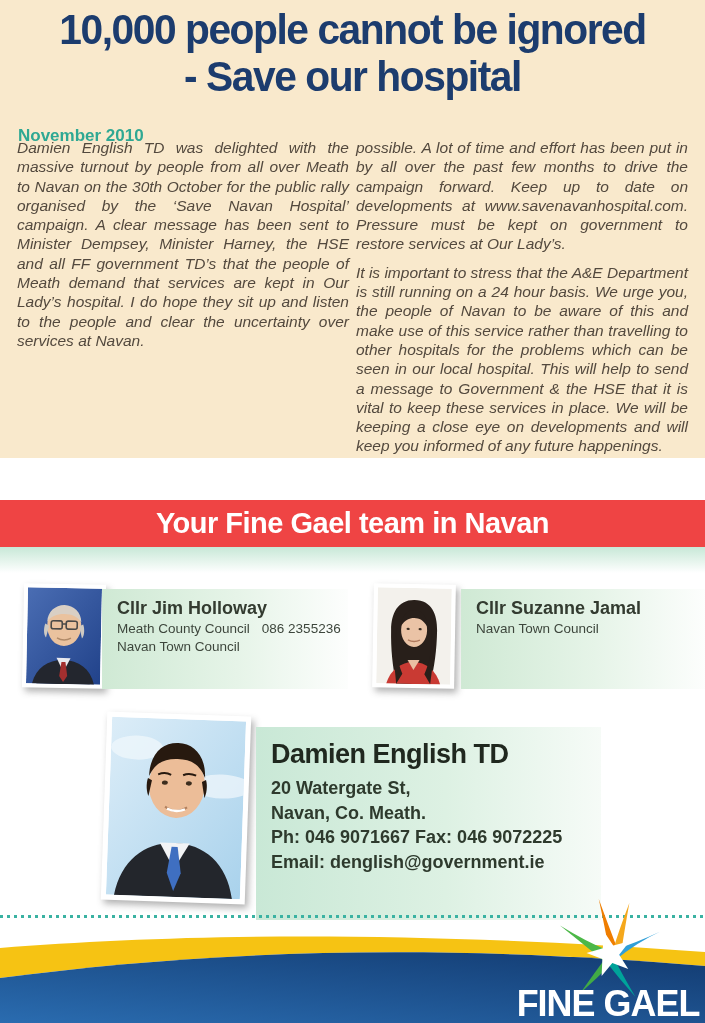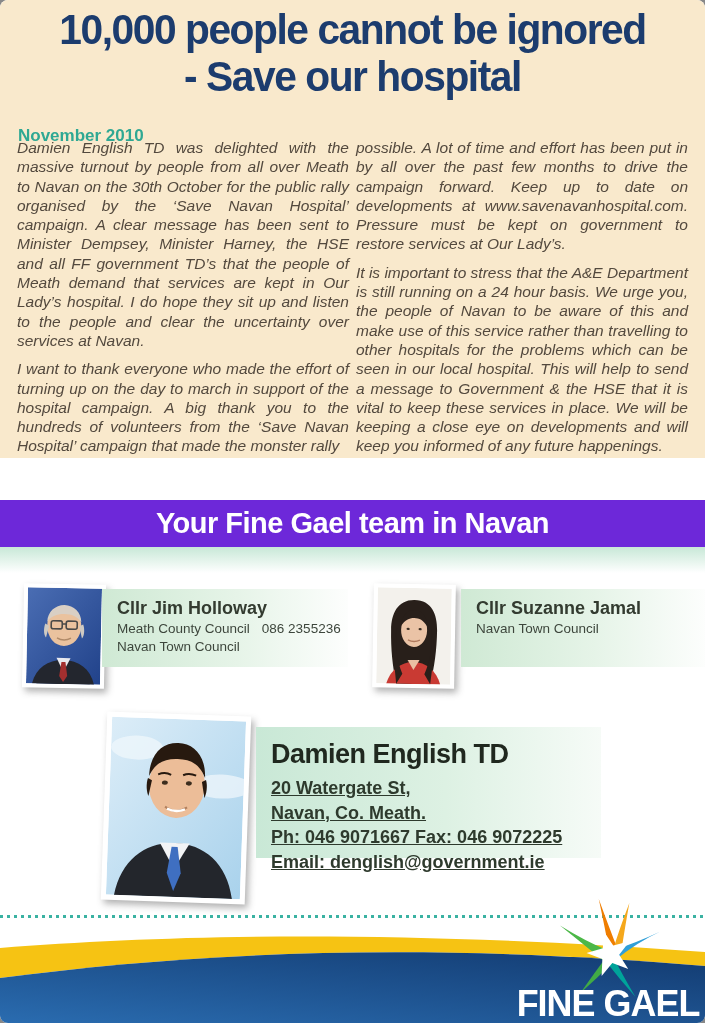--- a/index.html
+++ b/index.html
@@ -1,66 +1,65 @@
 <!DOCTYPE html>
 <html><head>
 <meta charset="utf-8">
 <style>
   html,body{margin:0;padding:0;background:#888;}
   .page{
     position:relative;width:705px;height:1023px;margin:0 auto;
     background:#ffffff;overflow:hidden;
     font-family:"Liberation Sans", sans-serif;
-    border-radius:8px;
   }
   .cream-bg{position:absolute;top:0;left:0;width:705px;height:458px;background:#f9e9cc;}
   .headline{
     position:absolute;top:6px;left:0;width:705px;text-align:center;
     color:#1c3c6e;font-weight:bold;font-size:42px;line-height:47px;
     letter-spacing:-1.5px;transform:scaleX(.97);transform-origin:50% 0;
   }
   .issue-date{position:absolute;top:110px;left:18px;color:#2fa893;font-weight:bold;font-size:17px;margin-top:16px;}
   .col{position:absolute;top:138px;width:332px;}
   .col.one{left:17px;} .col.two{left:356px;}
   .col p{
     margin:0 0 9px 0;font-size:15.5px;line-height:19.3px;
     text-align:justify;color:#53493e;font-style:italic;
   }
   .banner{
-    position:absolute;top:500px;left:0;width:705px;height:47px;background:#6d28d9;
+    position:absolute;top:500px;left:0;width:705px;height:47px;background:#ef4444;
     color:#ffffff;font-weight:bold;font-size:29px;line-height:47px;text-align:center;
     letter-spacing:-0.5px;
   }
   .banner-fade{
     position:absolute;top:547px;left:0;width:705px;height:26px;
     background:linear-gradient(to bottom, rgba(190,228,208,.85), rgba(255,255,255,0));
   }
   .photo{
     position:absolute;background:#ffffff;box-shadow:3px 4px 7px rgba(60,60,60,.4);
   }
   .photo svg{display:block;}
   .photo.jim{left:23px;top:584px;padding:4px;transform:rotate(1.2deg);}
   .photo.suzanne{left:373px;top:584px;padding:4px;transform:rotate(1deg);}
   .photo.damien{left:104px;top:714px;padding:5px;transform:rotate(2deg);}
   .member-box{
-    position:absolute;top:589px;width:246px;height:78px;
+    position:absolute;top:589px;width:246px;height:100px;
     background:linear-gradient(90deg,#cfe9d4 0%, #e6f4e8 55%, #fdfefd 100%);
     padding:9px 0 0 15px;box-sizing:border-box;
   }
   .member-box.b1{left:102px;} .member-box.b2{left:452px;margin-left:9px;}
   .member-name{font-size:18px;font-weight:bold;color:#333b30;line-height:20px;margin-bottom:2px;}
   .member-line{font-size:13.5px;font-weight:normal;color:#3d463c;line-height:18px;}
   .gap-sp{display:inline-block;width:12px;}
   .td-box{
-    position:absolute;left:256px;top:727px;width:345px;height:131px;
+    position:absolute;left:256px;top:727px;width:345px;height:193px;
     background:linear-gradient(90deg,#c9e8d6 0%, #ddf1e3 55%, #f6fbf7 100%);
     padding:12px 0 0 15px;box-sizing:border-box;
   }
   .td-name{font-size:27px;font-weight:bold;color:#20281f;line-height:30px;margin-bottom:7px;letter-spacing:-0.5px;}
-  .td-line{font-size:18px;font-weight:bold;color:#2e3a2d;line-height:24.5px;text-decoration:underline;}
+  .td-line{font-size:18px;font-weight:bold;color:#2e3a2d;line-height:24.5px;}
   .dotted-line{
     position:absolute;top:915px;left:0;width:705px;height:3px;
     background:repeating-linear-gradient(90deg,#3ab2a2 0 3px, transparent 3px 7px);
   }
   .wave{position:absolute;left:0;top:928px;width:705px;height:95px;}
   .star-logo{position:absolute;left:560px;top:897px;width:102px;height:102px;}
   .brand{
     position:absolute;right:6px;top:983px;
     color:#ffffff;font-weight:bold;font-size:37px;letter-spacing:-1px;
     transform:scaleX(.97);transform-origin:100% 0;
@@ -75,21 +74,20 @@
 
   <div class="headline">
     <div>10,000 people cannot be ignored</div>
     <div>- Save our hospital</div>
   </div>
 
   <div class="issue-date">November 2010</div>
 
   <div class="col one">
     <p>Damien English TD was delighted with the massive turnout by people from all over Meath to Navan on the 30th October for the public rally organised by the ‘Save Navan Hospital’ campaign.  A clear message has been sent to Minister Dempsey, Minister Harney, the HSE and all FF government TD’s that the people of Meath demand that services are kept in Our Lady’s hospital.  I do hope they sit up and listen to the people and clear the uncertainty over services at Navan.</p>
-    <p>I want to thank everyone who made the effort of turning up on the day to march in support of the hospital campaign.  A big thank you to the hundreds of volunteers from the ‘Save Navan Hospital’ campaign that made the monster rally</p>
   </div>
   <div class="col two">
     <p>possible.  A lot of time and effort has been put in by all over the past few months to drive the campaign forward.  Keep up to date on developments at www.savenavanhospital.com. Pressure must be kept on government to restore services at Our Lady’s.</p>
     <p>It is important to stress that the A&amp;E Department is still running on a 24 hour basis.  We urge you, the people of Navan to be aware of this and make use of this service rather than travelling to other hospitals for the problems which can be seen in our local hospital. This will help to send a message to Government &amp; the HSE that it is vital to keep these services in place. We will be keeping a close eye on developments and will keep you informed of any future happenings.</p>
   </div>
 
   <div class="banner">Your Fine Gael team in Navan</div>
   <div class="banner-fade"></div>
 
   <div class="photo jim">

